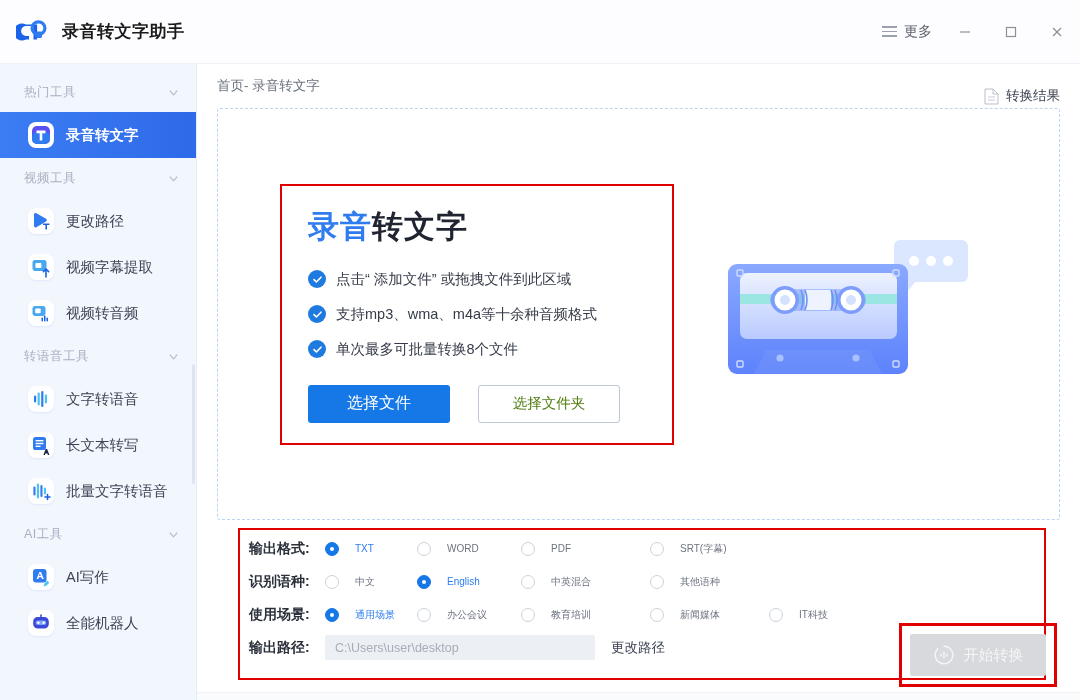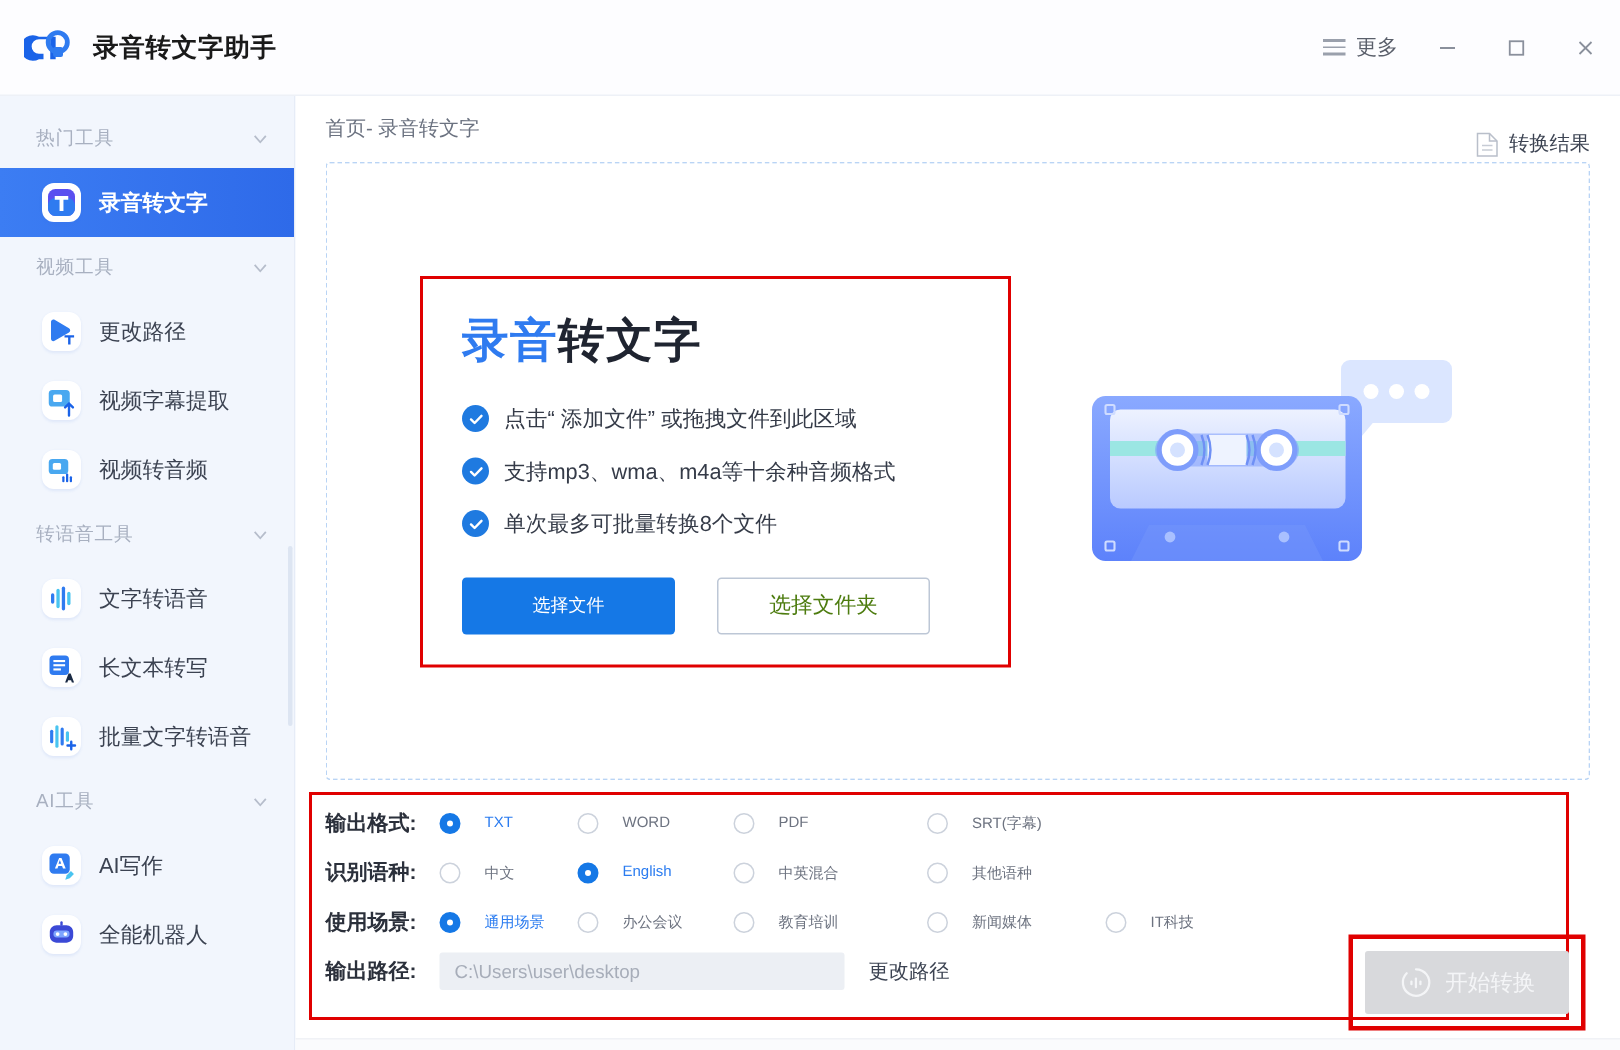--- a/index.html
+++ b/index.html
@@ -126,36 +126,36 @@
     font-size: 14.5px; color: #353b48; margin-bottom: 16px;
   }
   .check {
     width: 18px; height: 18px; border-radius: 50%;
     background: #1f7ae0; flex: 0 0 18px;
     display: flex; align-items: center; justify-content: center;
   }
   .btnrow { display: flex; gap: 28px; margin-top: 26px; }
   .btn-primary {
     width: 142px; height: 38px; border-radius: 3px;
-    background: #1578e6; color: #fff; font-size: 12px;
+    background: #1578e6; color: #fff; font-size: 16px;
     display: flex; align-items: center; justify-content: center;
     border: none;
     font-family: inherit;
   }
   .btn-ghost {
     width: 142px; height: 38px; border-radius: 3px;
     background: #fff; color: #4d7c0f; font-size: 14.5px;
     display: flex; align-items: center; justify-content: center;
     border: 1px solid #bdc7d6;
     font-family: inherit;
   }
   .illus { flex: 1; display: flex; align-items: center; justify-content: center; padding-right: 30px; }
 
   
-  .settings-wrap { position: relative; padding-top: 12px; }
+  .settings-wrap { position: relative; padding-top: 12px; margin-left: 32px; }
   .settings-box {
     position: absolute; left: -11px; top: 8px; right: 14px; bottom: -16px;
     border: 2.5px solid #e00000; pointer-events: none;
   }
   .srow { display: flex; align-items: center; height: 33px; }
   .slabel {
     width: 76px; font-size: 14px; color: #2b303b; font-weight: bold;
     flex: 0 0 76px;
   }
   .opt {

